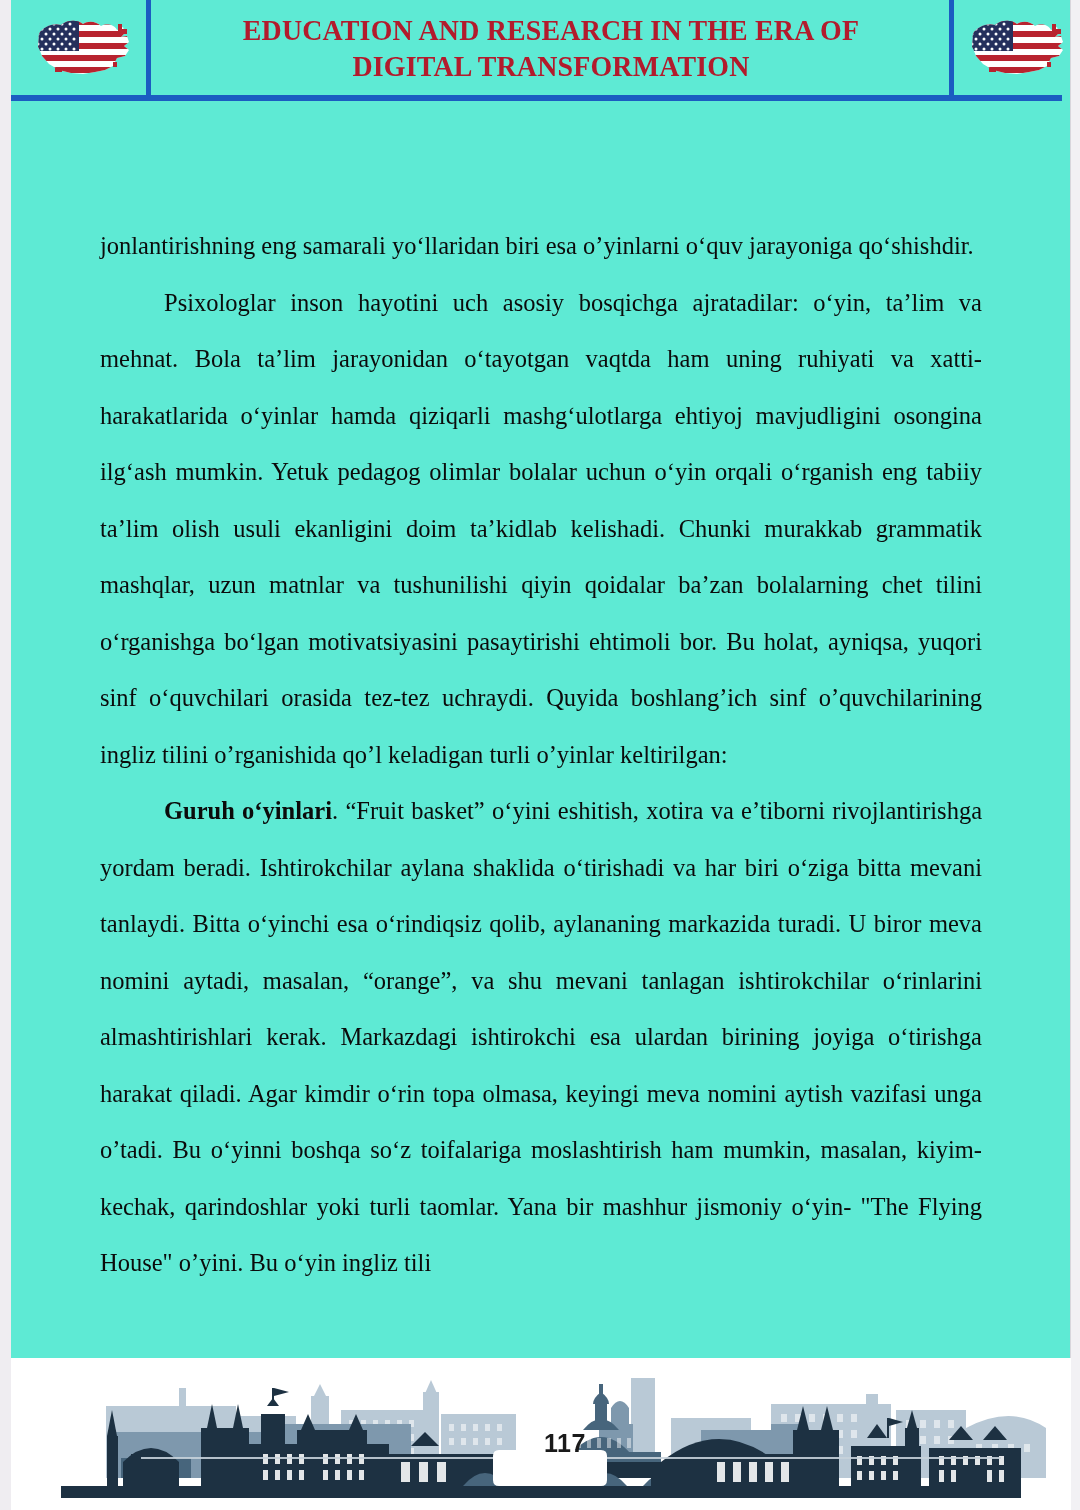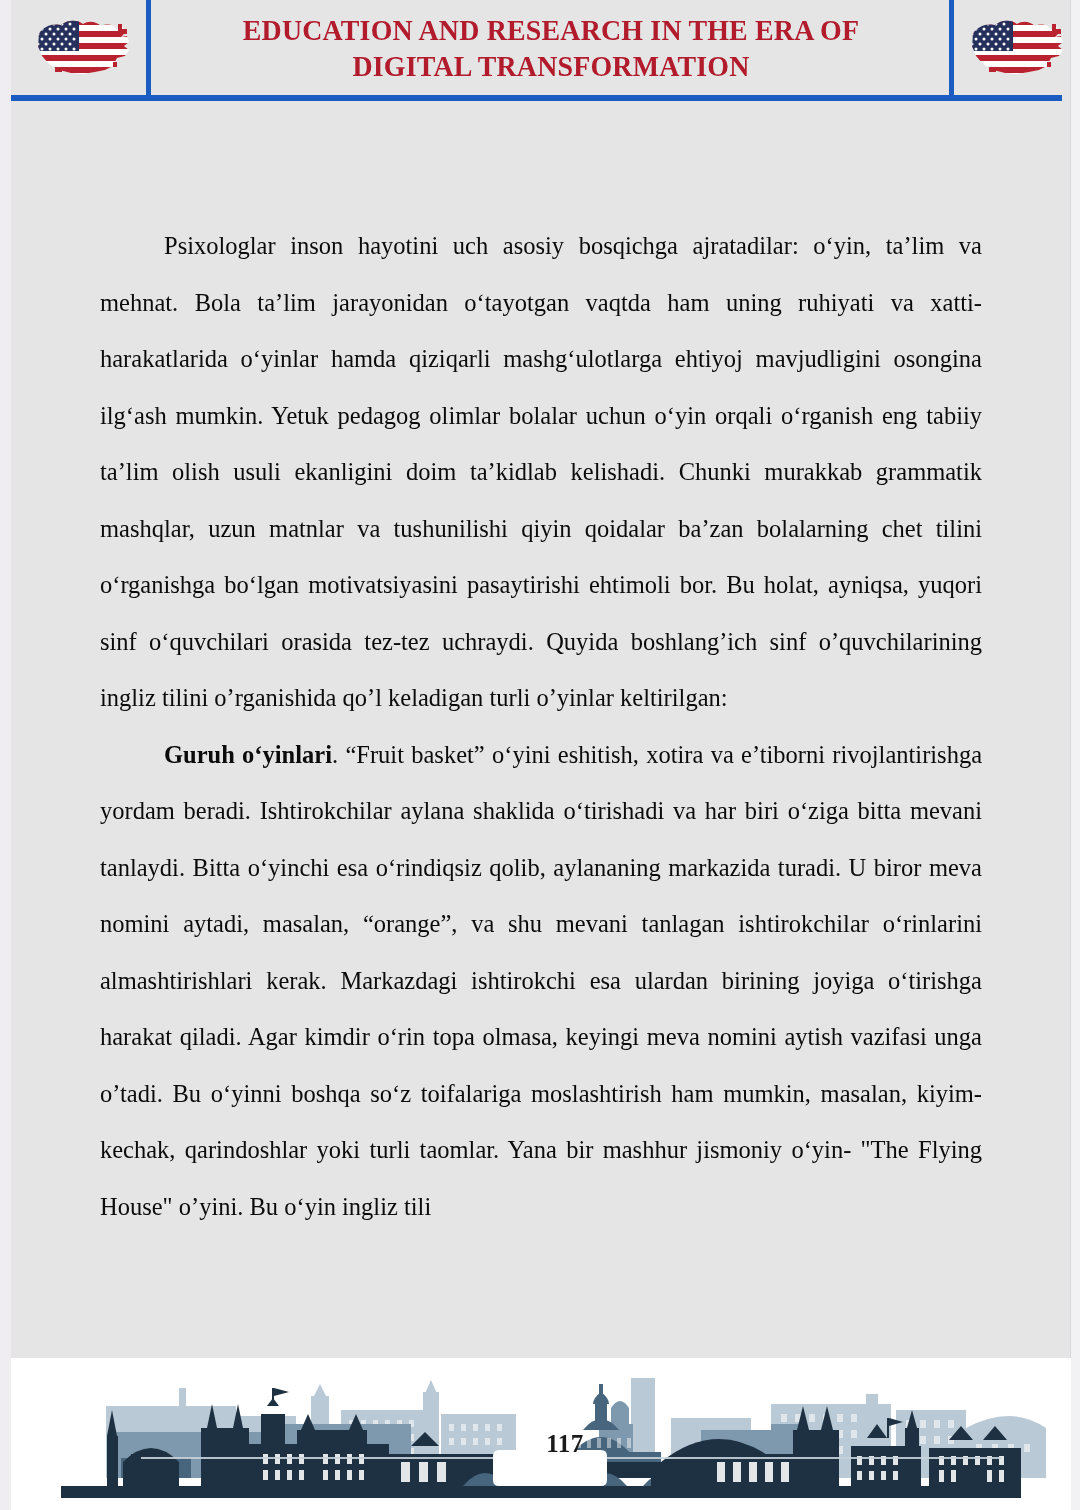--- a/index.html
+++ b/index.html
@@ -4,21 +4,21 @@
 <style>
   html, body {
     margin: 0;
     padding: 0;
     background: #ffffff;
   }
   .page {
     position: relative;
     width: 1080px;
     height: 1510px;
-    background: #e5e5e5;
+    background: #5eead4;
     overflow: hidden;
     font-family: "Liberation Serif", "DejaVu Serif", serif;
   }
 
   
   .edge-strip-left {
     position: absolute;
     left: 0; top: 0;
     width: 11px; height: 1510px;
     background: #efedf1;
@@ -116,21 +116,21 @@
   .footer svg {
     display: block;
     width: 1060px;
     height: 152px;
   }
   .page-number {
     position: absolute;
     left: 0; right: 0;
     bottom: 52px;
     text-align: center;
-    font-family: Liberation Serif, serif;
+    font-family: Liberation Sans, sans-serif;
     font-size: 25px;
     font-weight: bold;
     color: #1a1a1a;
     letter-spacing: 0.5px;
     z-index: 5;
     margin-left: 48px;
   }
 </style>
 </head>
 <body>
@@ -269,20 +269,21 @@
         </g>
       </svg>
     </div>
 
     <div class="header-vrule left"></div>
     <div class="header-vrule right"></div>
   </div>
   <div class="header-rule-bottom"></div>
 
   <div class="body-text">
+    <p>jonlantirishning eng samarali yo‘llaridan biri esa o’yinlarni o‘quv jarayoniga qo‘shishdir.</p>
     <p class="indent">Psixologlar inson hayotini uch asosiy bosqichga ajratadilar: o‘yin, ta’lim va mehnat. Bola ta’lim jarayonidan o‘tayotgan vaqtda ham uning ruhiyati va xatti-harakatlarida o‘yinlar hamda qiziqarli mashg‘ulotlarga ehtiyoj mavjudligini osongina ilg‘ash mumkin. Yetuk pedagog olimlar bolalar uchun o‘yin orqali o‘rganish eng tabiiy ta’lim olish usuli ekanligini doim ta’kidlab kelishadi. Chunki murakkab grammatik mashqlar, uzun matnlar va tushunilishi qiyin qoidalar ba’zan bolalarning chet tilini o‘rganishga bo‘lgan motivatsiyasini pasaytirishi ehtimoli bor. Bu holat, ayniqsa, yuqori sinf o‘quvchilari orasida tez-tez uchraydi. Quyida boshlang’ich sinf o’quvchilarining ingliz tilini o’rganishida qo’l keladigan turli o’yinlar keltirilgan:</p>
     <p class="indent"><b class="bi">Guruh o‘yinlari</b><span>. “Fruit basket” o‘yini eshitish, xotira va e’tiborni rivojlantirishga yordam beradi. Ishtirokchilar aylana shaklida o‘tirishadi va har biri o‘ziga bitta mevani tanlaydi. Bitta o‘yinchi esa o‘rindiqsiz qolib, aylananing markazida turadi. U biror meva nomini aytadi, masalan, “orange”, va shu mevani tanlagan ishtirokchilar o‘rinlarini almashtirishlari kerak. Markazdagi ishtirokchi esa ulardan birining joyiga o‘tirishga harakat qiladi. Agar kimdir o‘rin topa olmasa, keyingi meva nomini aytish vazifasi unga o’tadi. Bu o‘yinni boshqa so‘z toifalariga moslashtirish ham mumkin, masalan, kiyim-kechak, qarindoshlar yoki turli taomlar. Yana bir mashhur jismoniy o‘yin- "The Flying House"   o’yini. Bu o‘yin ingliz tili</span></p>
   </div>
 
   <div class="footer">
     <svg viewBox="0 0 1060 152" preserveAspectRatio="none">
       <rect x="0" y="0" width="1060" height="152" fill="#ffffff"></rect>
 
       <g fill="#b9c9d6">
         <rect x="95" y="48" width="130" height="72"></rect>

